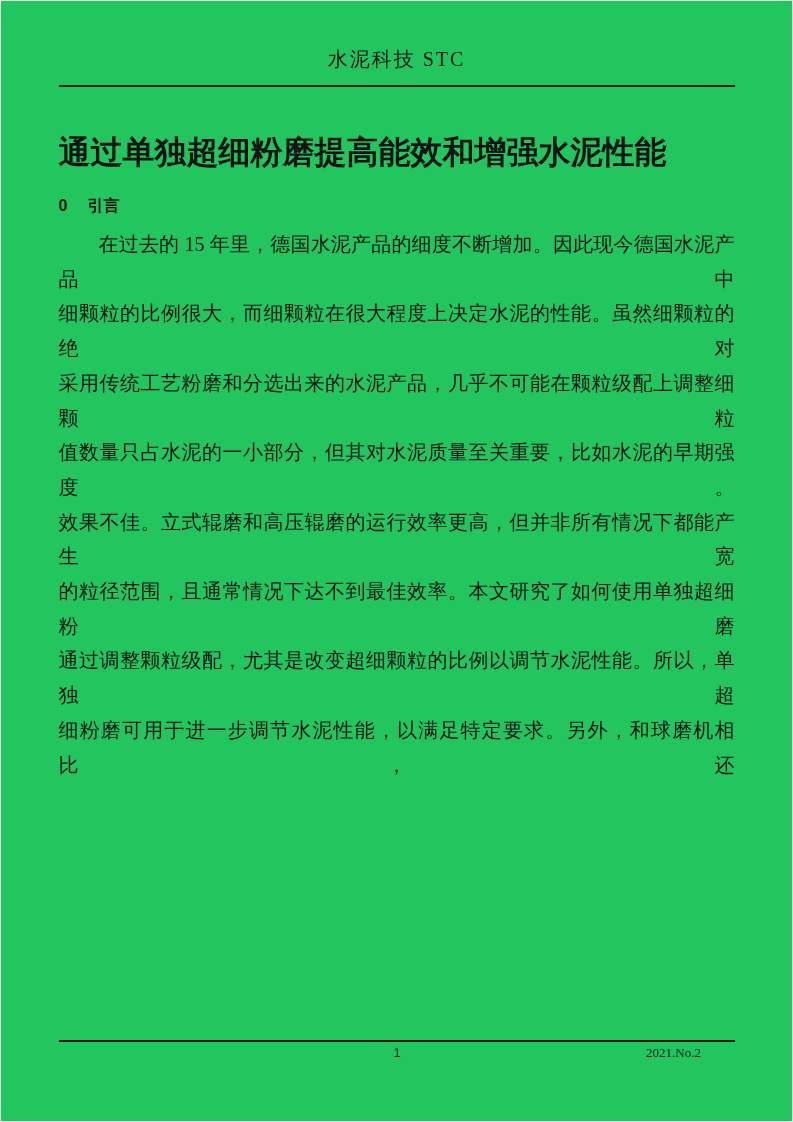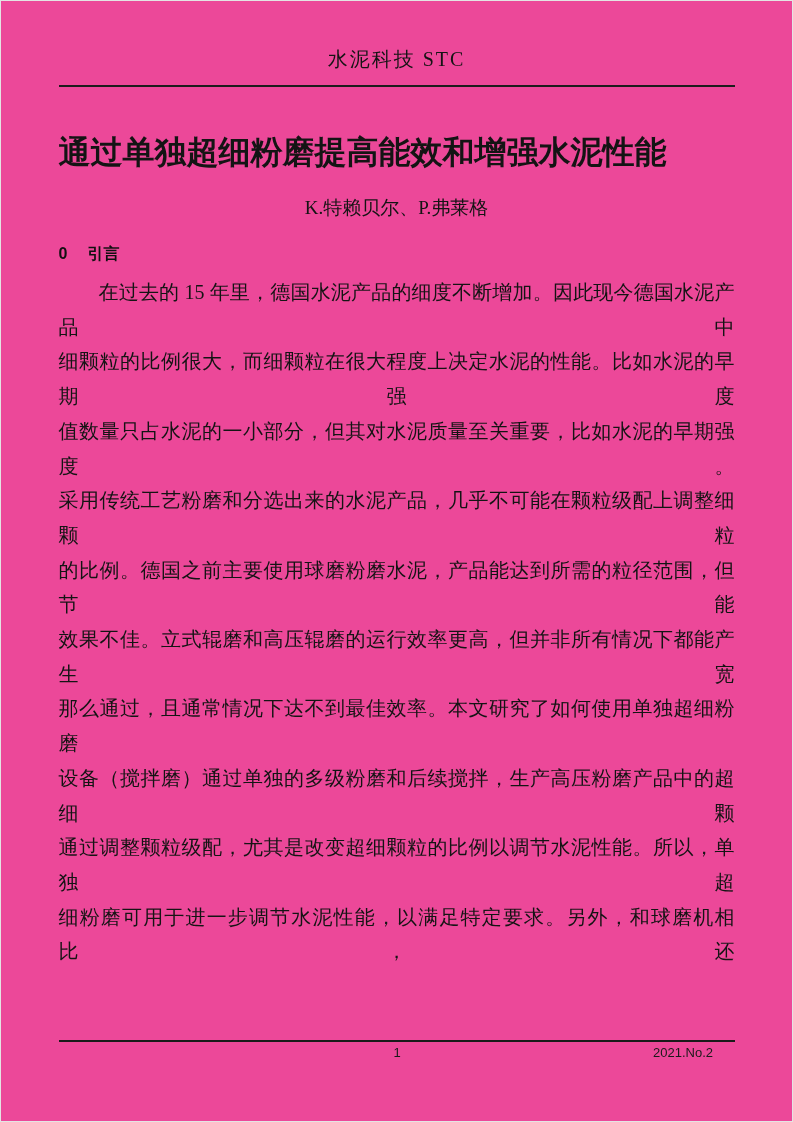--- a/index.html
+++ b/index.html
@@ -4,21 +4,21 @@
 <style>
   html, body {
     margin: 0;
     padding: 0;
     background: #ffffff;
   }
   .page {
     position: relative;
     width: 793px;
     height: 1122px;
-    background: #ec4899;
+    background: #22c55e;
     border: 1px solid #e4e4e4;
     box-sizing: border-box;
     overflow: hidden;
     font-family: "Liberation Serif", "DejaVu Serif", serif;
     color: #141414;
   }
   .content {
     width: 676px;
     margin: 0 auto;
   }
@@ -90,50 +90,48 @@
     color: #1a1a1a;
   }
   .page-number {
     position: absolute;
     left: 0;
     right: 0;
     text-align: center;
   }
   .issue {
     position: absolute;
-    right: 22px;
+    right: 34px;
     top: 0;
+    font-family: Liberation Serif, serif;
   }
 </style>
 </head>
 <body>
 
 <div class="page">
   <div class="content">
 
     <div class="journal-header">水泥科技 STC</div>
 
     <div class="header-rule"></div>
 
     <h1 class="doc-title">通过单独超细粉磨提高能效和增强水泥性能</h1>
 
-    <div class="authors">K.特赖贝尔、P.弗莱格</div>
 
 
     <main>
         <div class="section-heading"><span class="heading-number">0</span><span>引言</span></div>
         <div class="paragraph">
           <div class="line indent">在过去的 15 年里，德国水泥产品的细度不断增加。因此现今德国水泥产品中</div>
-          <div class="line">细颗粒的比例很大，而细颗粒在很大程度上决定水泥的性能。比如水泥的早期强度</div>
+          <div class="line">细颗粒的比例很大，而细颗粒在很大程度上决定水泥的性能。虽然细颗粒的绝对</div>
+          <div class="line">采用传统工艺粉磨和分选出来的水泥产品，几乎不可能在颗粒级配上调整细颗粒</div>
           <div class="line">值数量只占水泥的一小部分，但其对水泥质量至关重要，比如水泥的早期强度。</div>
-          <div class="line">采用传统工艺粉磨和分选出来的水泥产品，几乎不可能在颗粒级配上调整细颗粒</div>
-          <div class="line">的比例。德国之前主要使用球磨粉磨水泥，产品能达到所需的粒径范围，但节能</div>
           <div class="line">效果不佳。立式辊磨和高压辊磨的运行效率更高，但并非所有情况下都能产生宽</div>
-          <div class="line">那么通过，且通常情况下达不到最佳效率。本文研究了如何使用单独超细粉磨</div>
-          <div class="line">设备（搅拌磨）通过单独的多级粉磨和后续搅拌，生产高压粉磨产品中的超细颗</div>
+          <div class="line">的粒径范围，且通常情况下达不到最佳效率。本文研究了如何使用单独超细粉磨</div>
           <div class="line">通过调整颗粒级配，尤其是改变超细颗粒的比例以调节水泥性能。所以，单独超</div>
           <div class="line">细粉磨可用于进一步调节水泥性能，以满足特定要求。另外，和球磨机相比，还</div>
         </div>
       </main>
 
   </div>
 
   <div class="footer">
     <div class="footer-rule"></div>
     <div class="footer-row">

